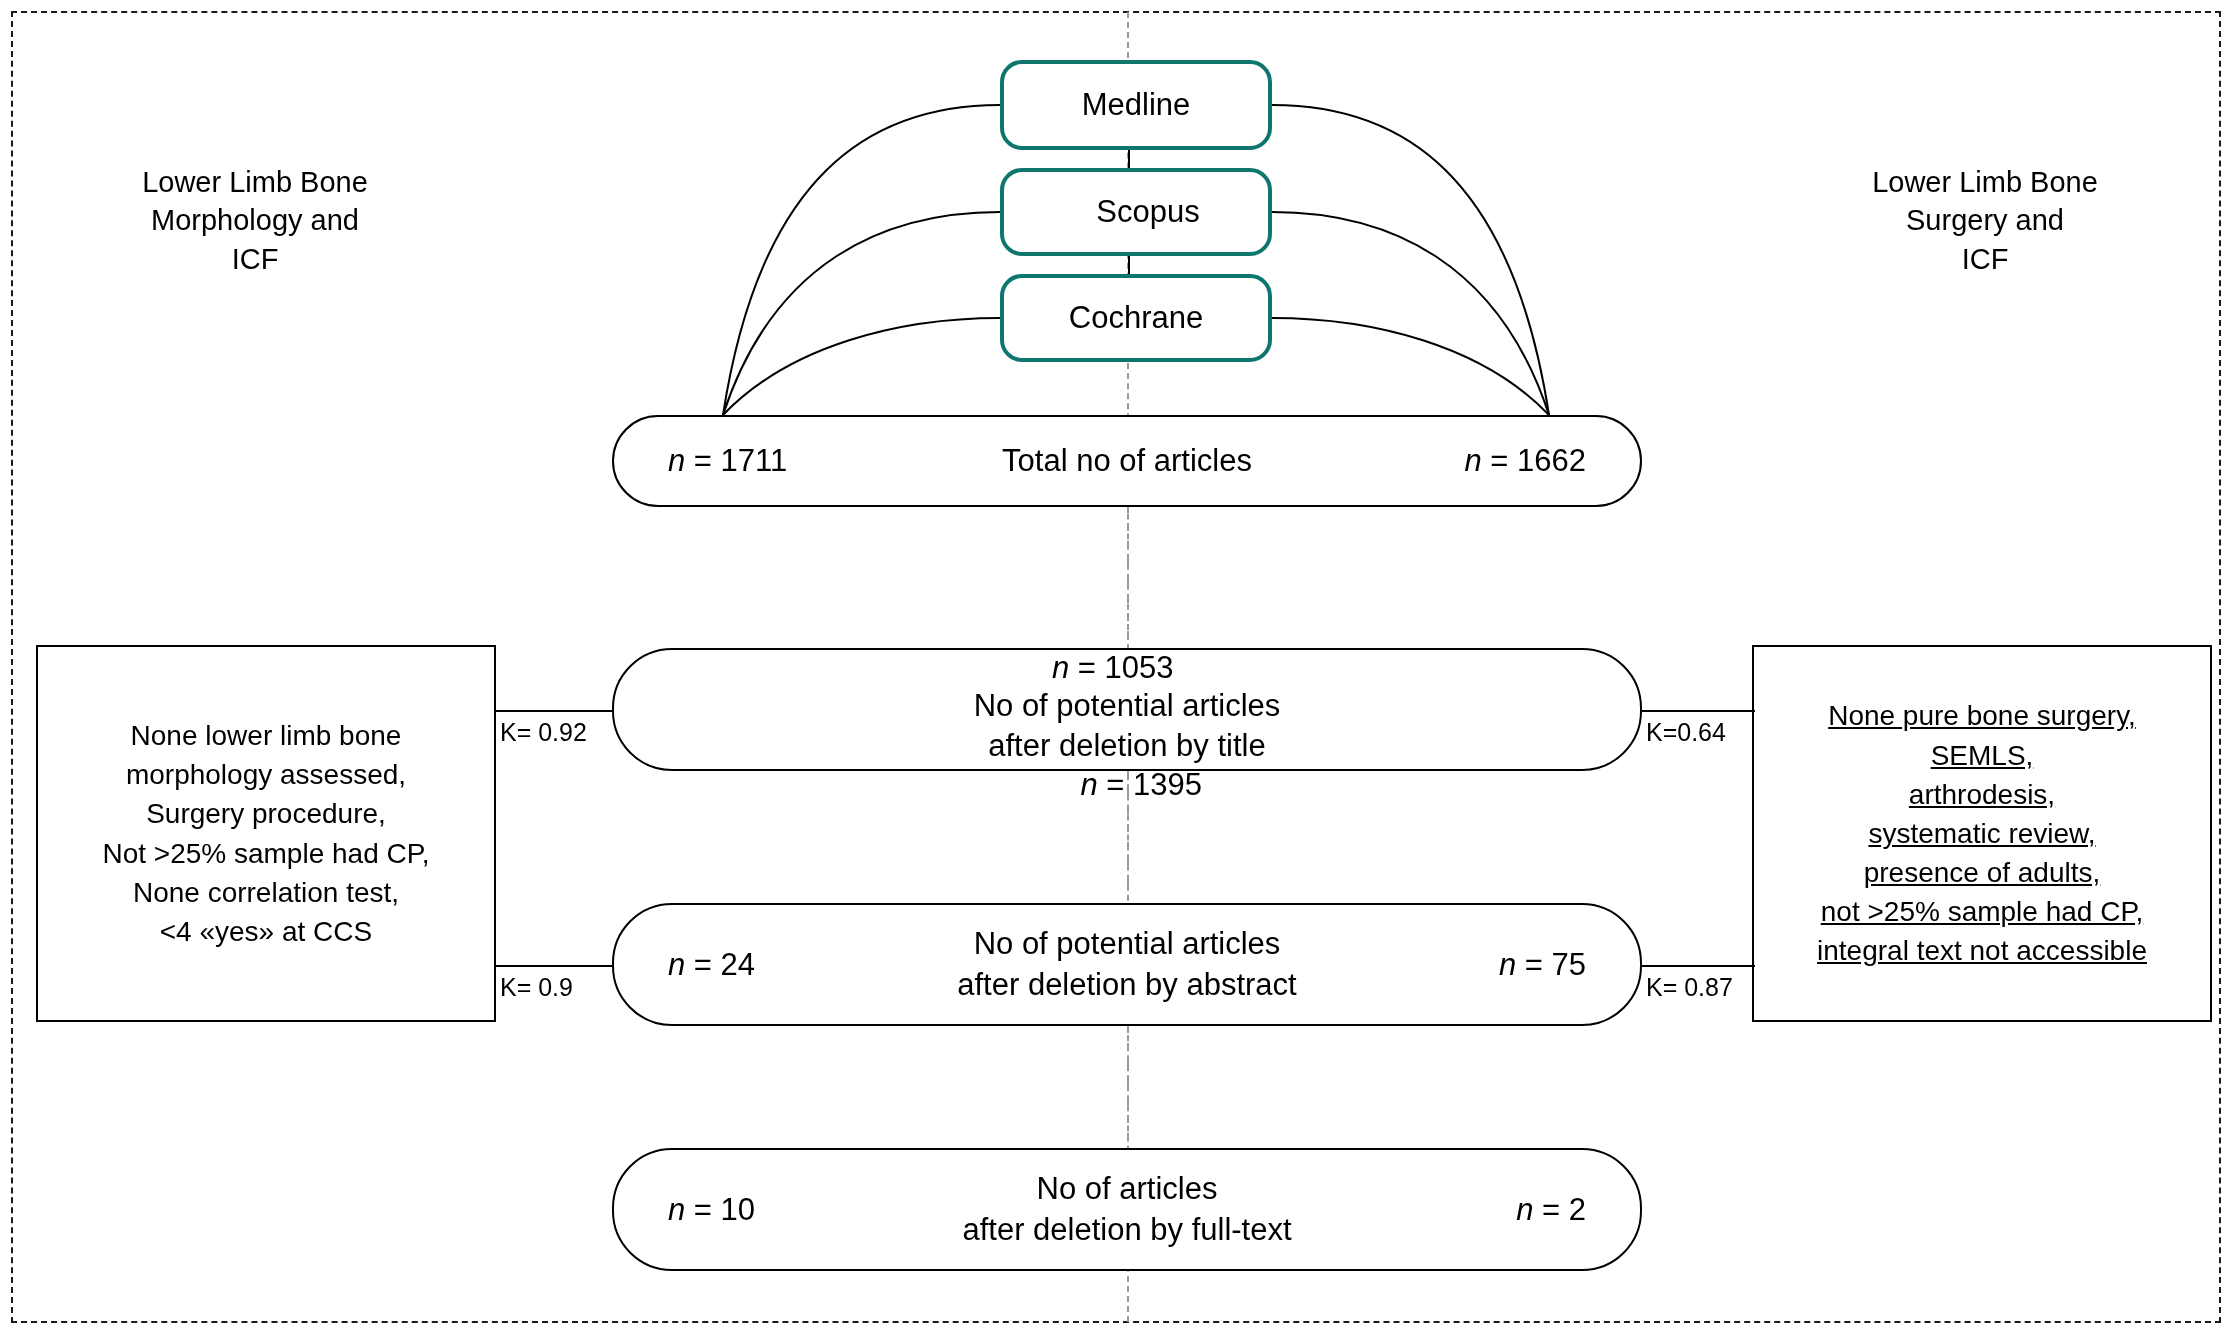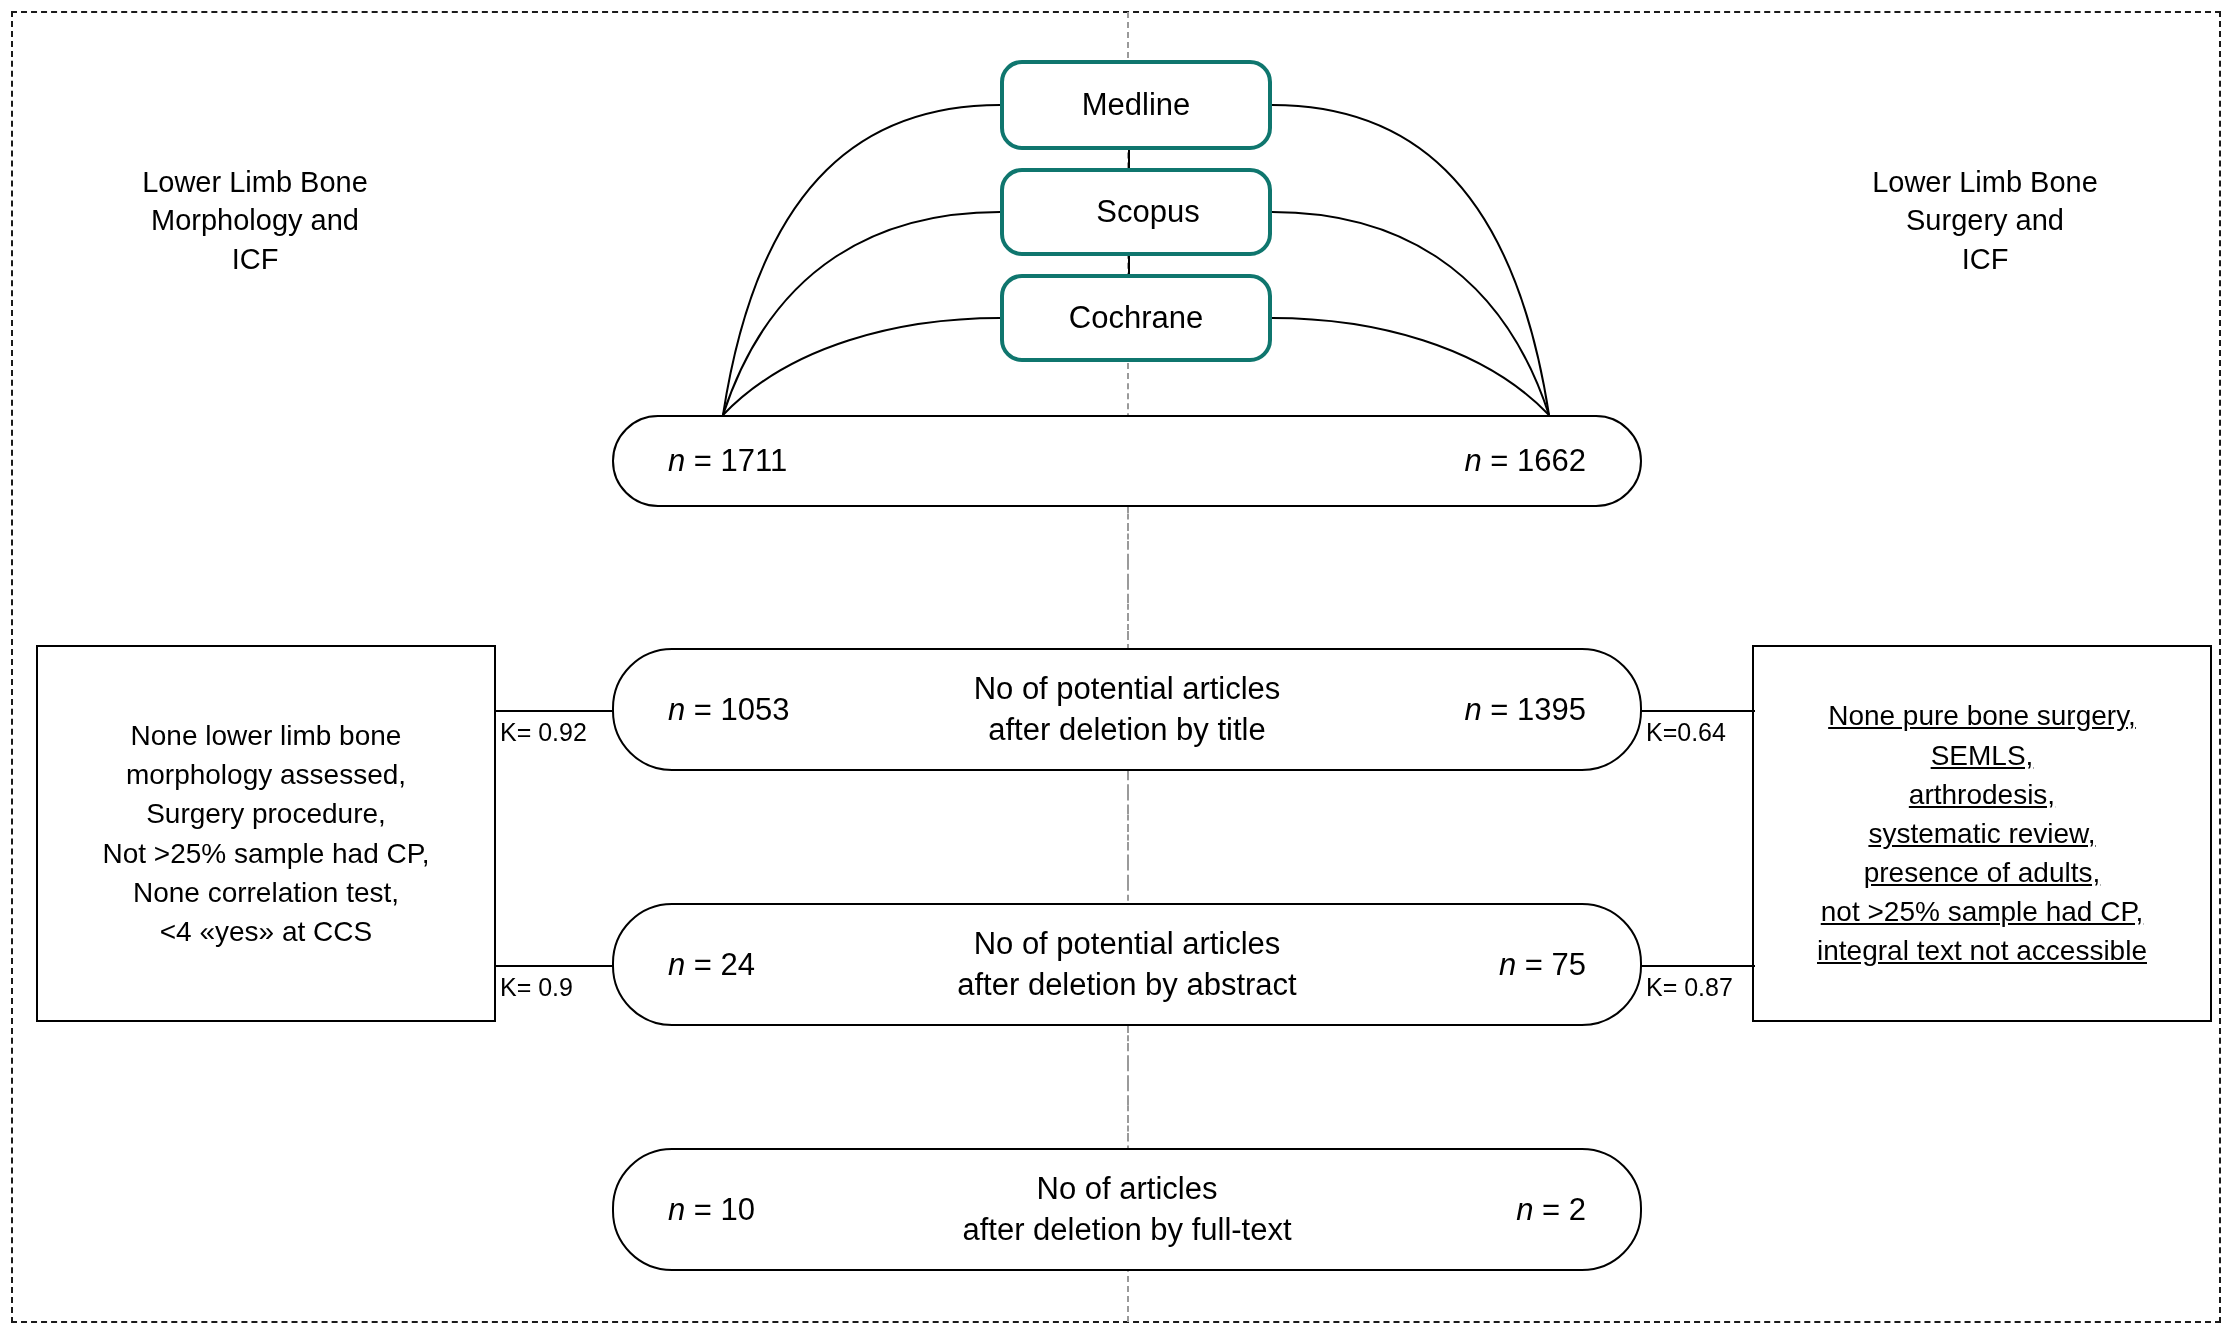--- a/index.html
+++ b/index.html
@@ -173,20 +173,21 @@
     <span>Scopus</span>
   </div>
   <div class="stub-v" style="left:1128px; top:256px; height:18px;"></div>
 
   <div class="src-box" style="left:1000px; top:274px; width:272px; height:88px;">
     <span>Cochrane</span>
   </div>
 
   <div class="flow-box" style="left:612px; top:415px; width:1030px; height:92px;gap:44px;">
     <span class="flow-n left-n"><i>n</i> = 1711</span>
+    <span class="flow-label">Total no of articles</span>
     <span class="flow-n right-n"><i>n</i> = 1662</span>
   </div>
 
   <div class="excl-box" style="left:36px; top:645px; width:460px; height:377px;">None lower limb bone
 morphology assessed,
 Surgery procedure,
 Not &gt;25% sample had CP,
 None correlation test,
 &lt;4 «yes» at CCS</div>
 
@@ -203,21 +204,21 @@
 
   <div class="connector-h" style="left:496px; top:965px; width:120px;"></div>
   <div class="kappa" style="left:500px; top:973px;">K= 0.9</div>
 
   <div class="connector-h" style="left:1640px; top:710px; width:115px;"></div>
   <div class="kappa" style="left:1646px; top:718px;">K=0.64</div>
 
   <div class="connector-h" style="left:1640px; top:965px; width:115px;"></div>
   <div class="kappa" style="left:1646px; top:973px;">K= 0.87</div>
 
-  <div class="flow-box" style="left:612px; top:648px; width:1030px; height:123px;">
+  <div class="flow-box" style="left:612px; top:648px; width:1030px; height:123px;flex-direction:column;">
     <span class="flow-n left-n"><i>n</i> = 1053</span>
     <span class="flow-label">No of potential articles
 after deletion by title</span>
     <span class="flow-n right-n"><i>n</i> = 1395</span>
   </div>
 
   <div class="flow-box" style="left:612px; top:903px; width:1030px; height:123px;">
     <span class="flow-n left-n"><i>n</i> = 24</span>
     <span class="flow-label">No of potential articles
 after deletion by  abstract</span>

